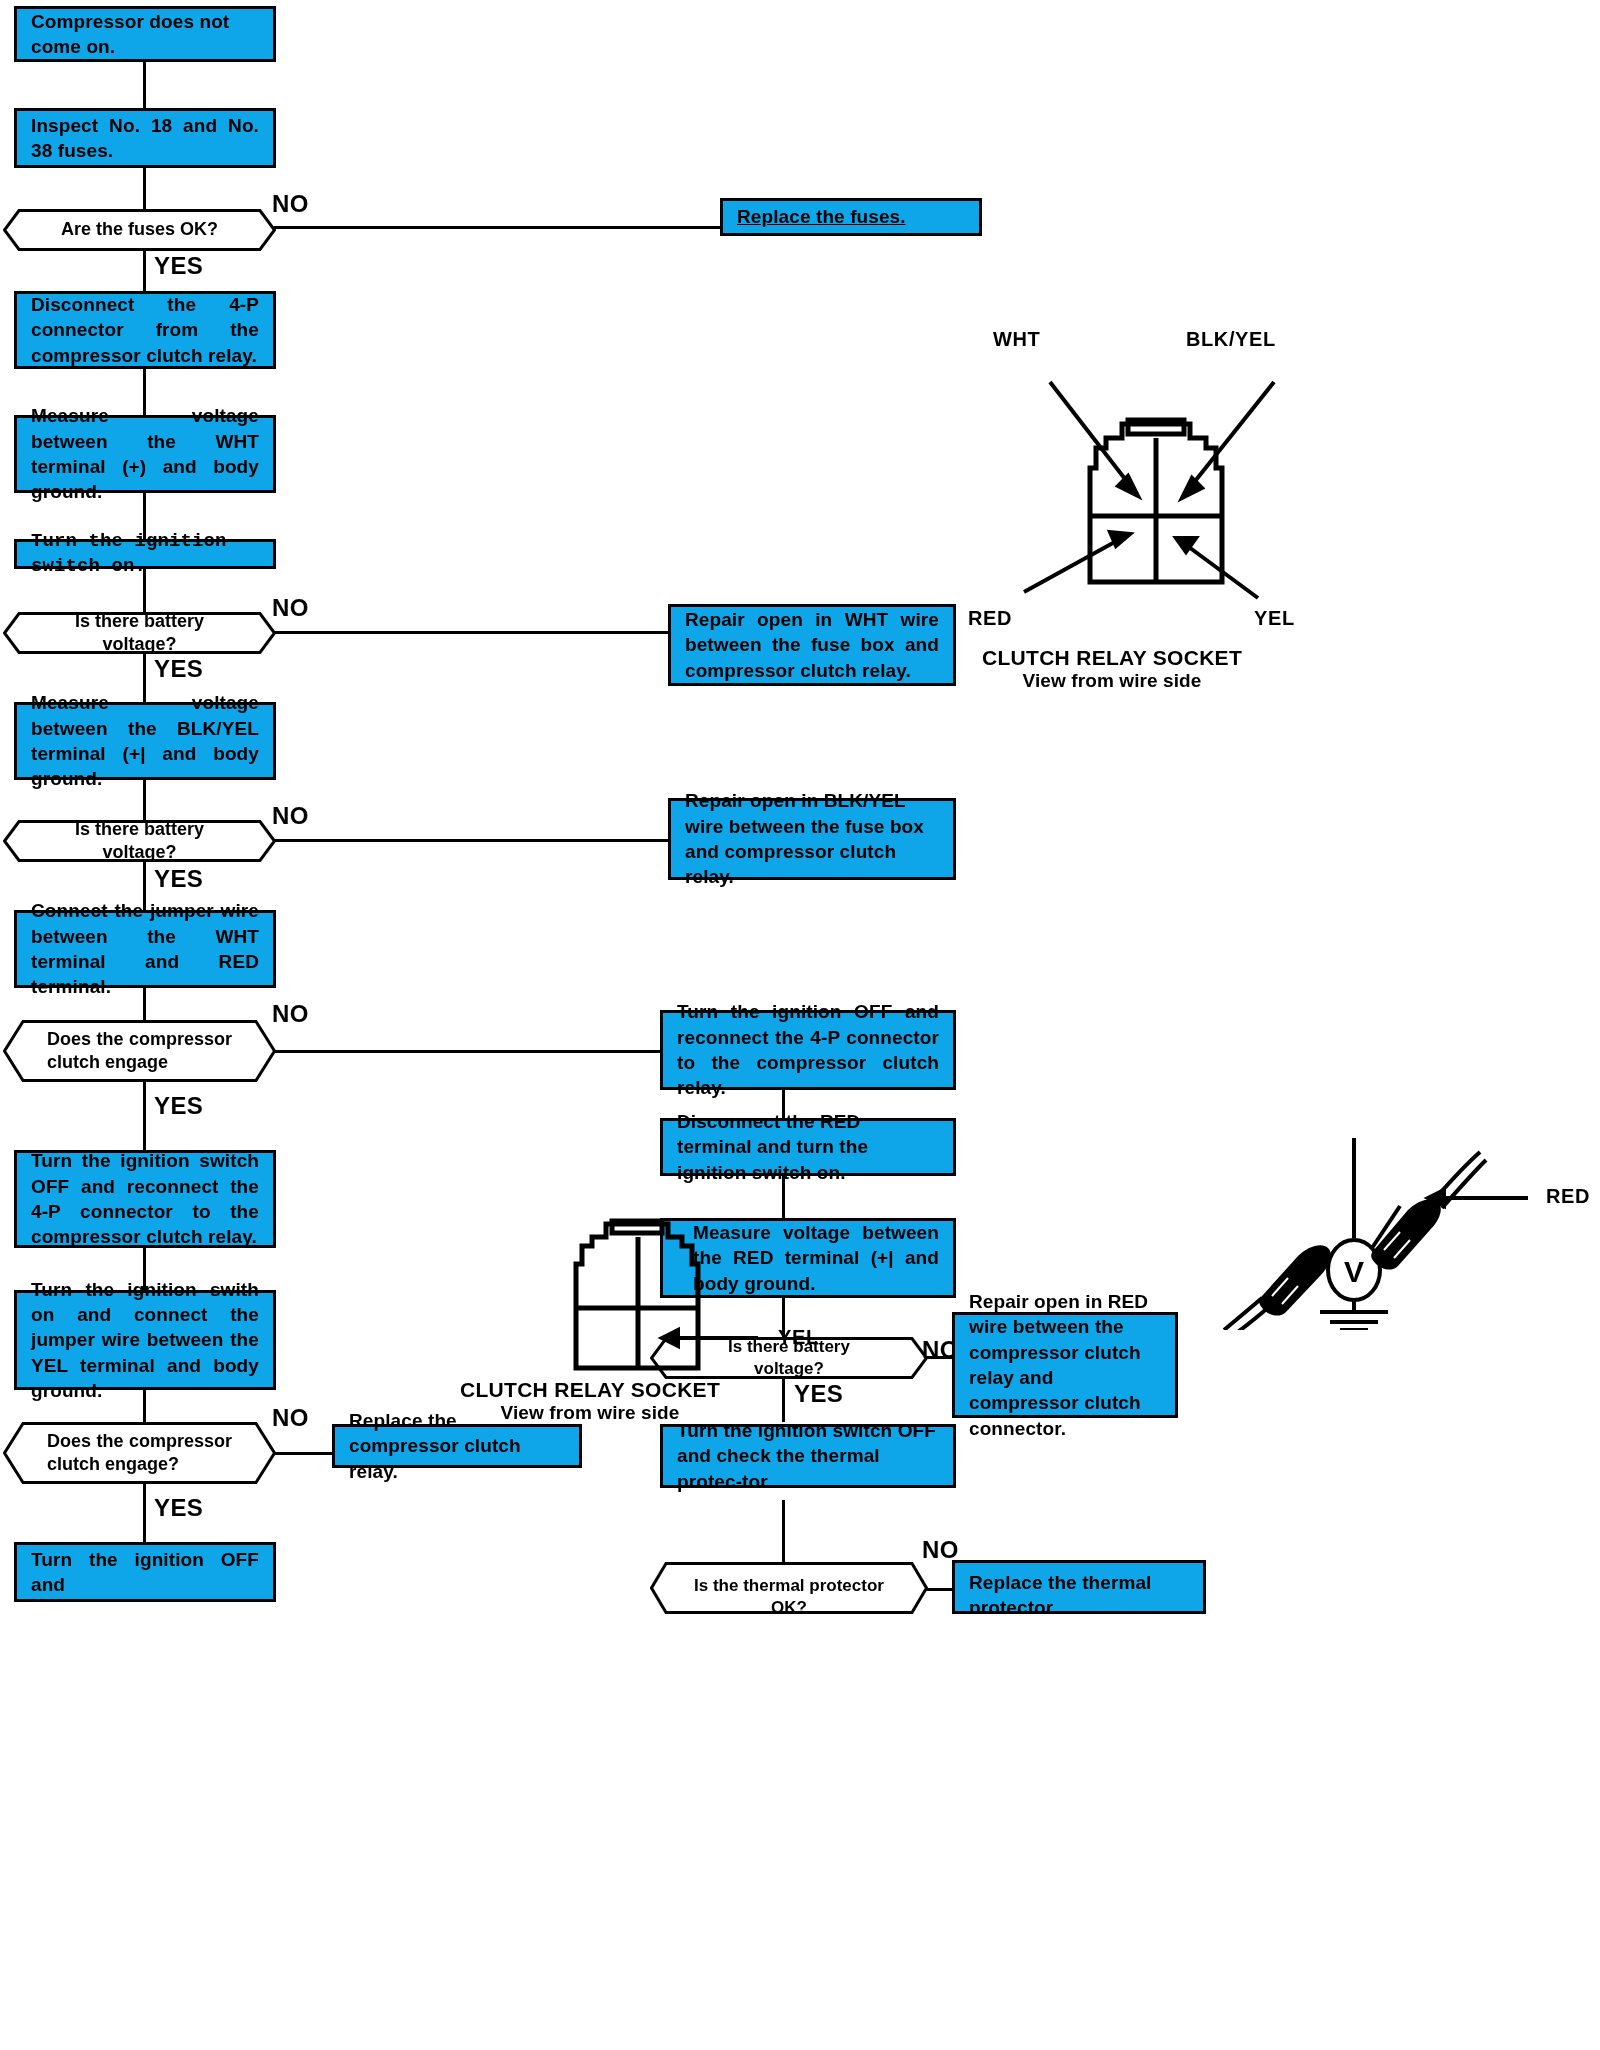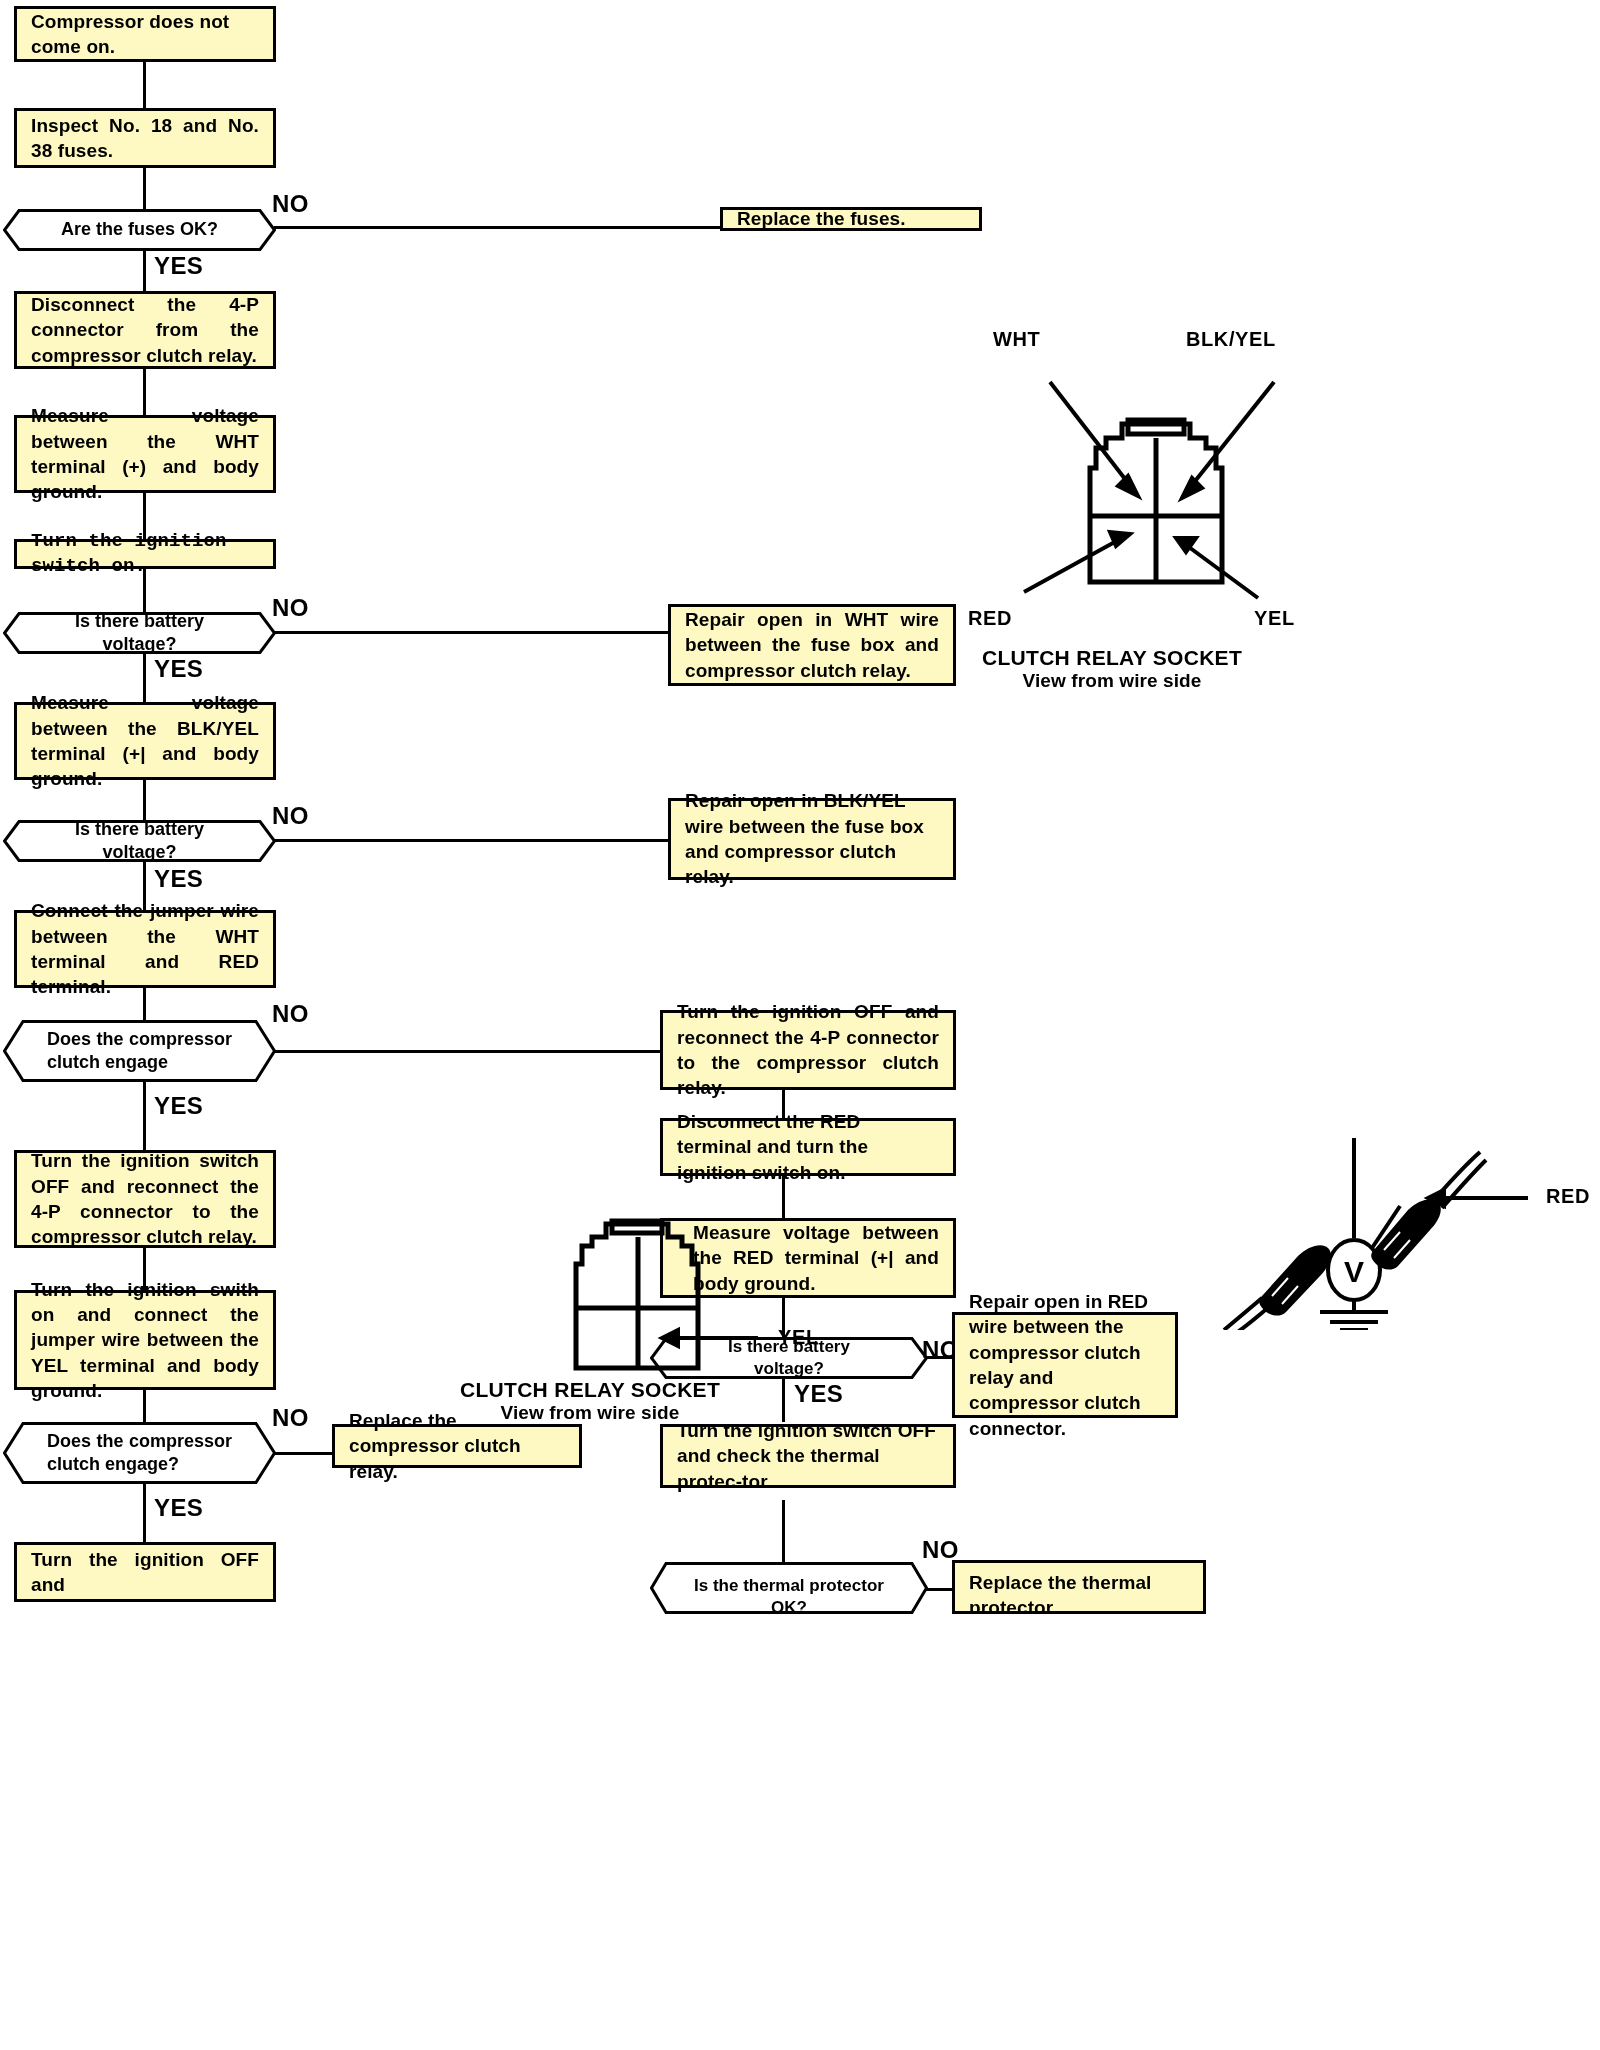--- a/index.html
+++ b/index.html
@@ -13,21 +13,21 @@
     height:2050px;
     background:#fff;
     overflow:hidden;
   }
 
   
   .box{
     position:absolute;
     box-sizing:border-box;
     border:3px solid #000;
-    background:#fef9c3;
+    background:#0ea5e9;
     display:flex;
     align-items:center;
     padding:6px 14px;
   }
   .box .txt{
     font-weight:bold;
     font-size:19px;
     line-height:1.33;
     letter-spacing:.1px;
     width:100%;
@@ -111,21 +111,21 @@
     <svg class="hexbg" viewBox="0 0 273 42" preserveAspectRatio="none">
       <polygon points="16,1.5 257,1.5 271.5,21 257,40.5 16,40.5 1.5,21" fill="#fff" stroke="#000" stroke-width="3"></polygon>
     </svg>
     <div class="txt">Are the fuses OK?</div>
   </div>
   <div class="elabel" style="left:272px;top:190px;">NO</div>
   <div class="hline" style="left:274px;top:226px;width:446px;"></div>
   <div class="elabel" style="left:154px;top:252px;">YES</div>
   <div class="vline" style="left:143px;top:251px;height:40px;"></div>
 
-  <div class="box mid" style="left:720px;top:207px;width:262px;height:24px;">
+  <div class="box mid" style="left:720px;top:198px;width:262px;height:38px;text-decoration:underline;">
     <div class="txt">Replace the fuses.</div>
   </div>
 
   <div class="box just" style="left:14px;top:291px;width:262px;height:78px;">
     <div class="txt">Disconnect the 4-P connector from the compressor clutch relay.</div>
   </div>
   <div class="vline" style="left:143px;top:369px;height:46px;"></div>
 
   <div class="box just" style="left:14px;top:415px;width:262px;height:78px;">
     <div class="txt">Measure voltage between the WHT terminal (+) and body ground.</div>

